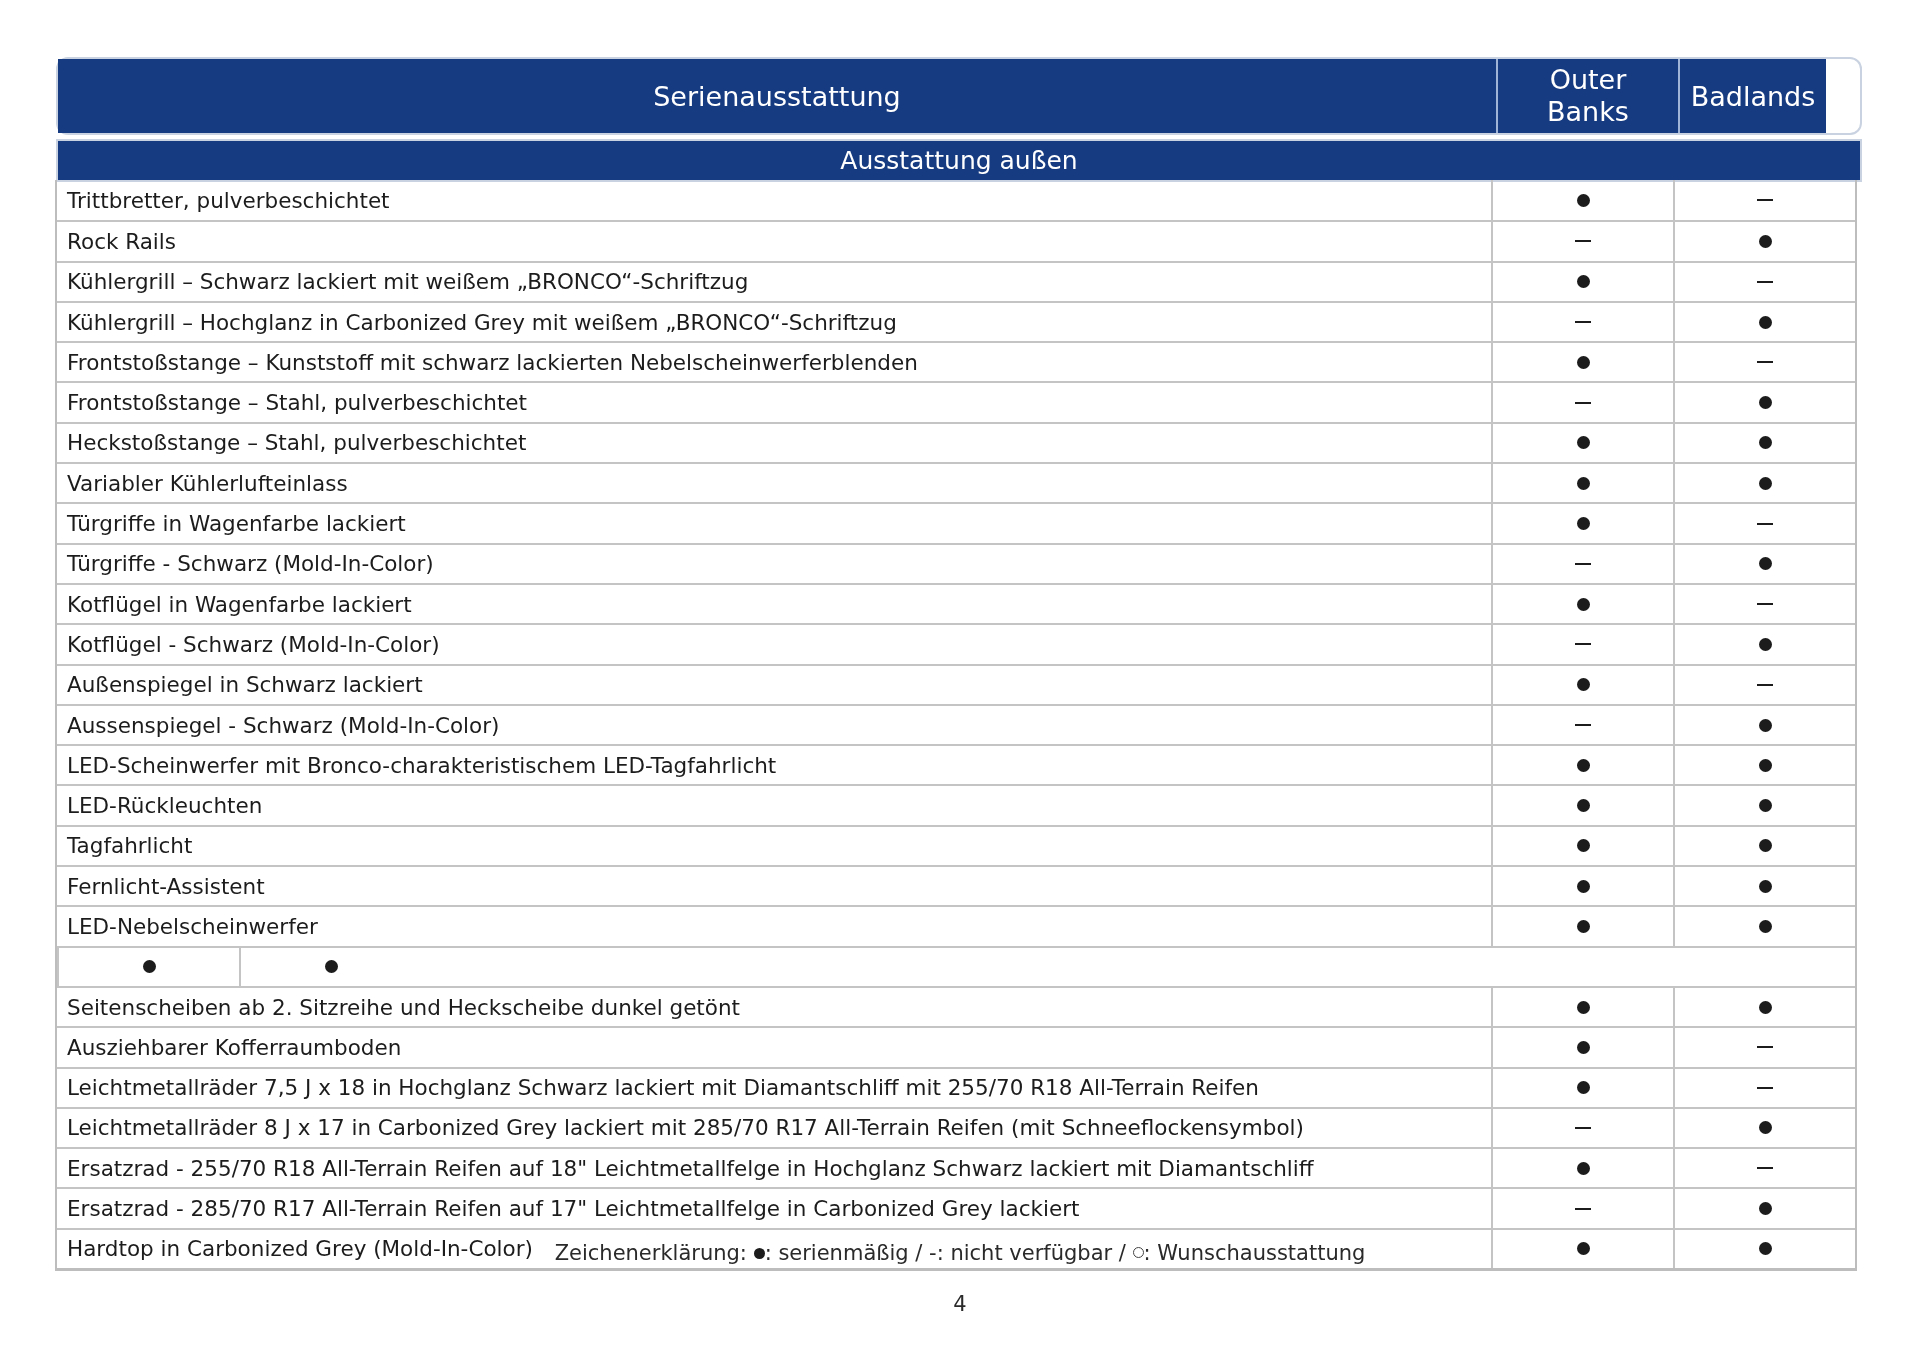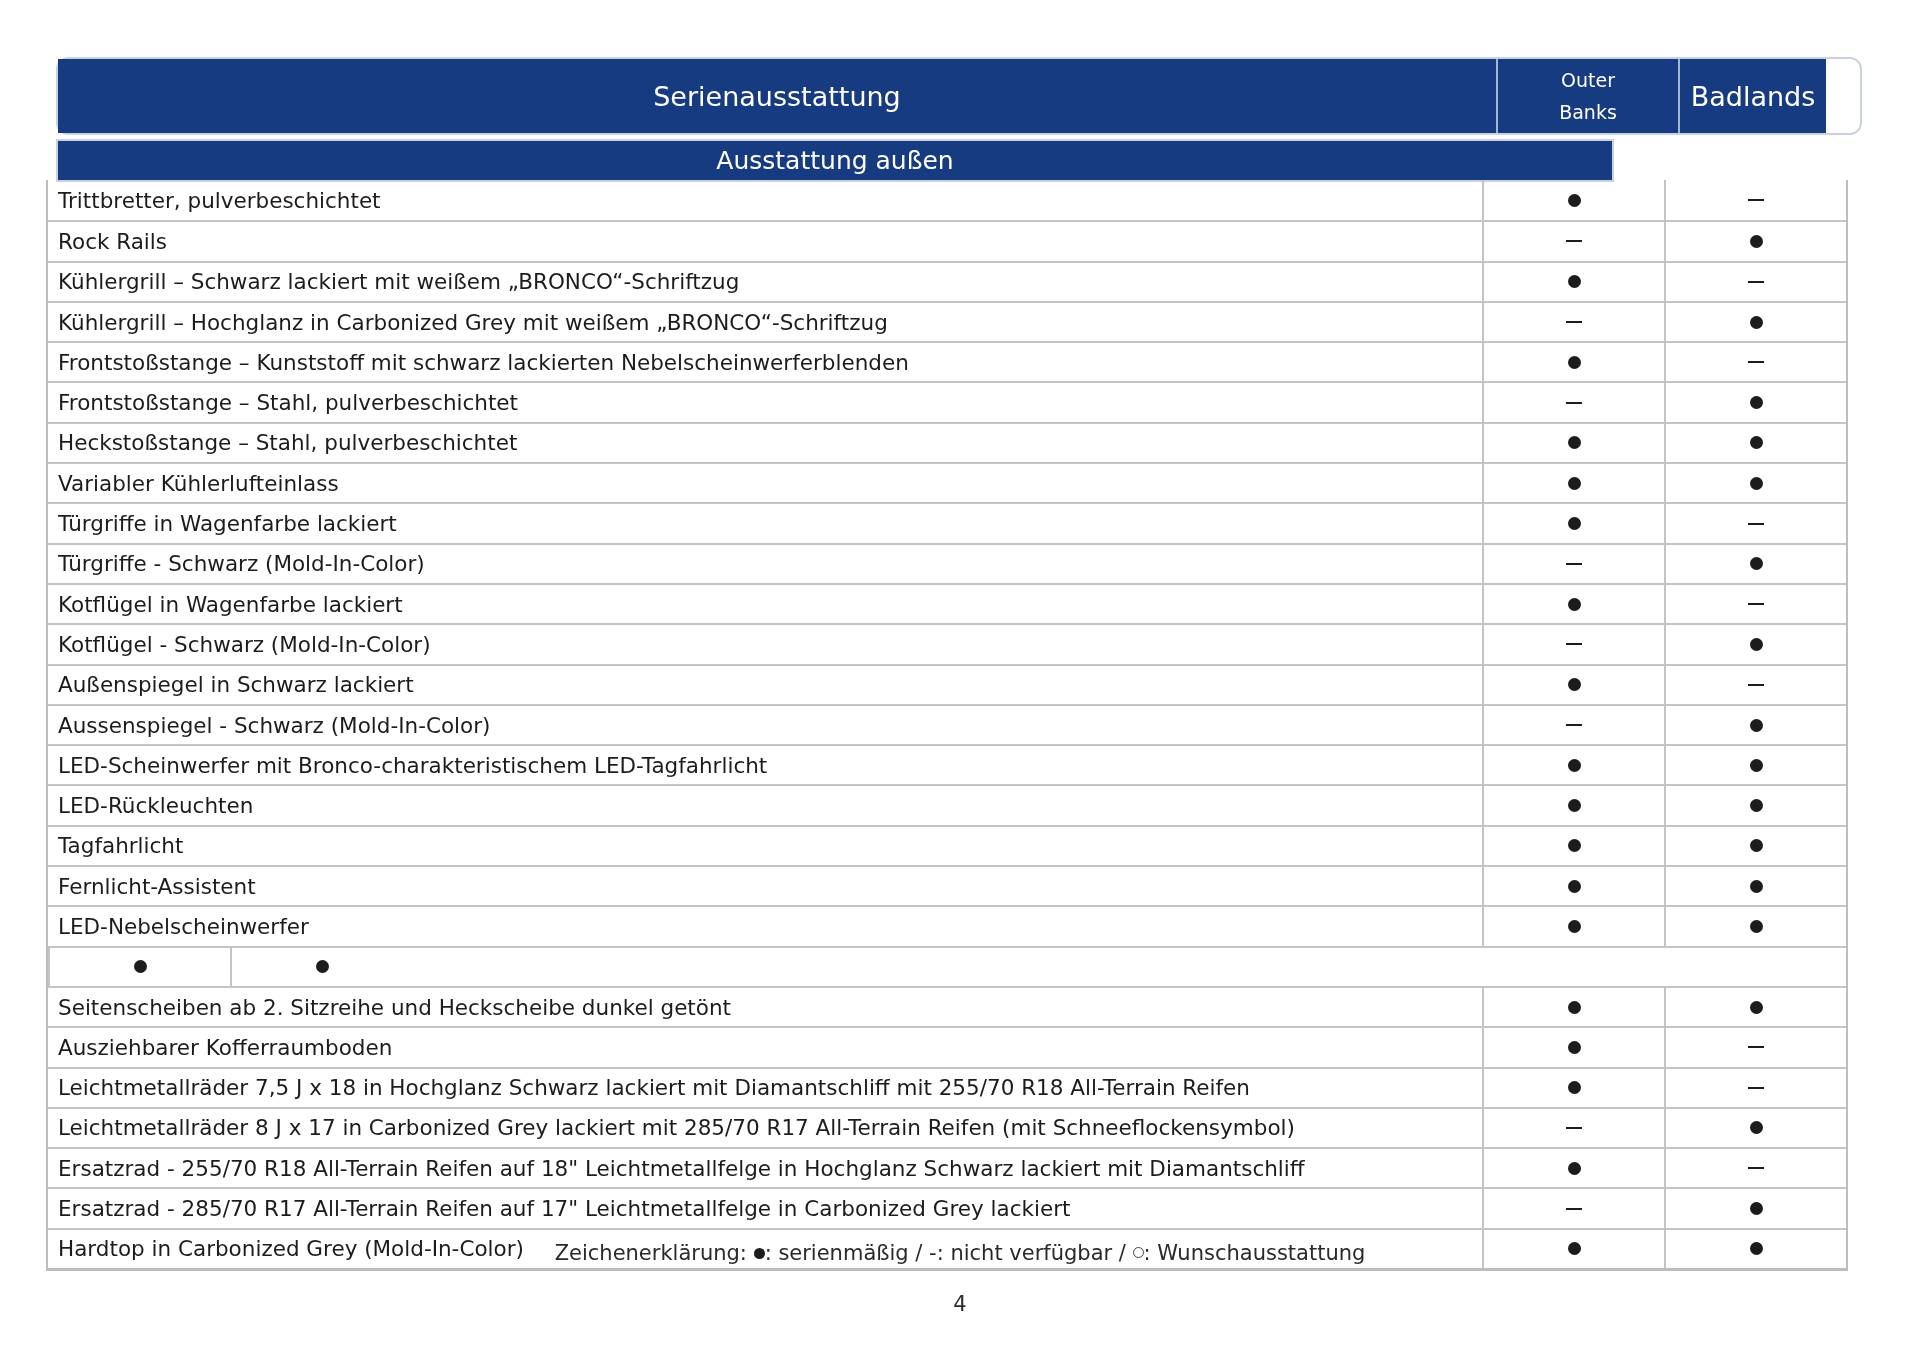--- a/index.html
+++ b/index.html
@@ -4,28 +4,28 @@
 <style>
   html, body { margin: 0; padding: 0; background: #ffffff; }
   body { width: 1920px; height: 1358px; position: relative; overflow: hidden;
          font-family: "DejaVu Sans", "Liberation Sans", sans-serif; color: #1a1a1a; }
 
   .hdr { position: absolute; left: 58px; top: 59px; width: 1802px; height: 74px;
          display: flex; box-shadow: 0 0 0 2px #c9d2e0; border-radius: 10px; }
   .hdr > div { background: #173b80; color: #ffffff; display: flex; align-items: center;
                justify-content: center; text-align: center; box-sizing: border-box; }
   .hdr .h-main { width: 1438px; font-size: 27px; }
-  .hdr .h-col1 { width: 182px; border-left: 2px solid #9fb4d6; font-size: 19px; line-height: 32px; }
+  .hdr .h-col1 { width: 182px; border-left: 2px solid #9fb4d6; font-size: 27px; line-height: 32px; }
   .hdr .h-col2 { width: 148px; border-left: 2px solid #9fb4d6; font-size: 27px; }
 
-  .sec { position: absolute; left: 58px; top: 141px; width: 1554px; height: 39px;
+  .sec { position: absolute; left: 58px; top: 141px; width: 1802px; height: 39px;
          background: #173b80; color: #ffffff; font-size: 25px; display: flex;
          align-items: center; justify-content: center; box-shadow: 0 0 0 2px #c9d2e0; }
 
-  .tbl { position: absolute; left: 46px; top: 180px; width: 1802px;
+  .tbl { position: absolute; left: 55px; top: 180px; width: 1802px;
          border-left: 2px solid #bdbdbd; border-right: 2px solid #bdbdbd; border-bottom: 3px solid #bdbdbd;
          box-sizing: border-box; }
   .row { display: flex; height: 40.3px; box-sizing: border-box; border-top: 2px solid #c4c4c4; }
   .row:first-child { border-top: none; }
   .cell-label { width: 1436px; box-sizing: border-box; padding-left: 10px; font-size: 21.5px;
                 display: flex; align-items: center; white-space: nowrap; color: #1c1c1c; }
   .cell-mark { width: 182px; box-sizing: border-box; border-left: 2px solid #c4c4c4;
                display: flex; align-items: center; justify-content: center; }
   .dot { width: 13px; height: 13px; border-radius: 50%; background: #1c1c1c; display: inline-block; }
   .dash { width: 16px; height: 2px; background: #1c1c1c; display: inline-block; }

